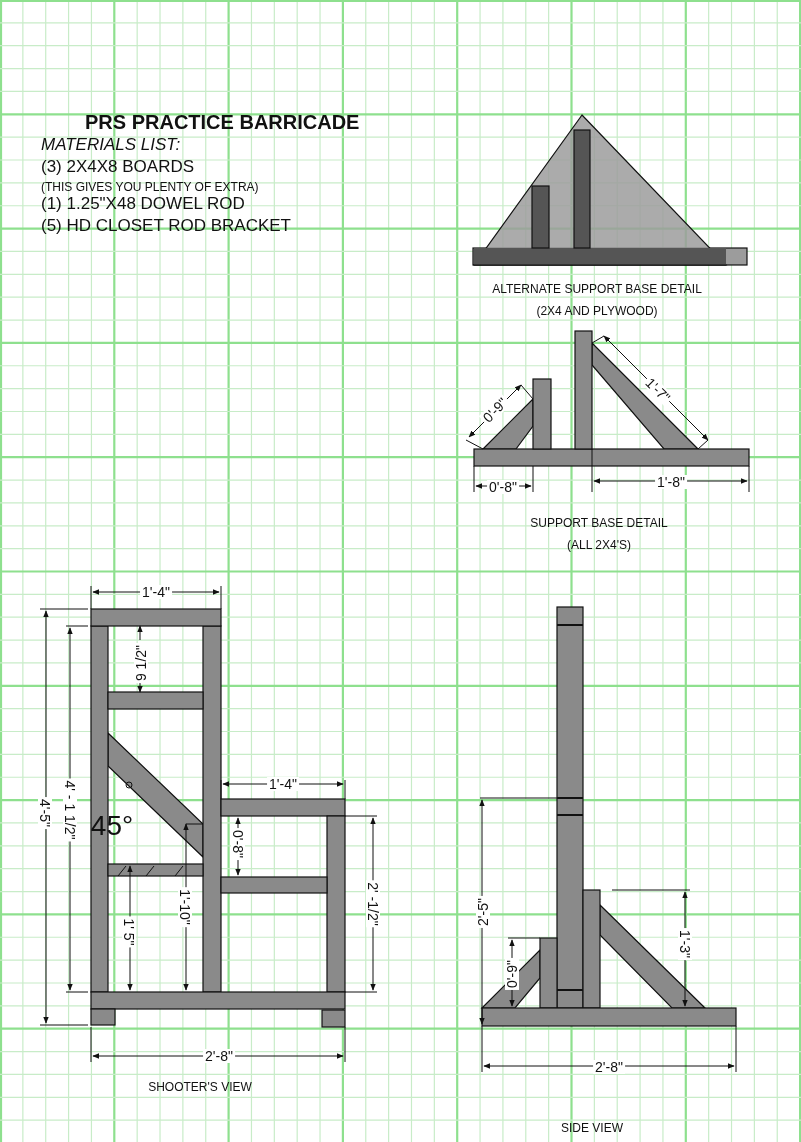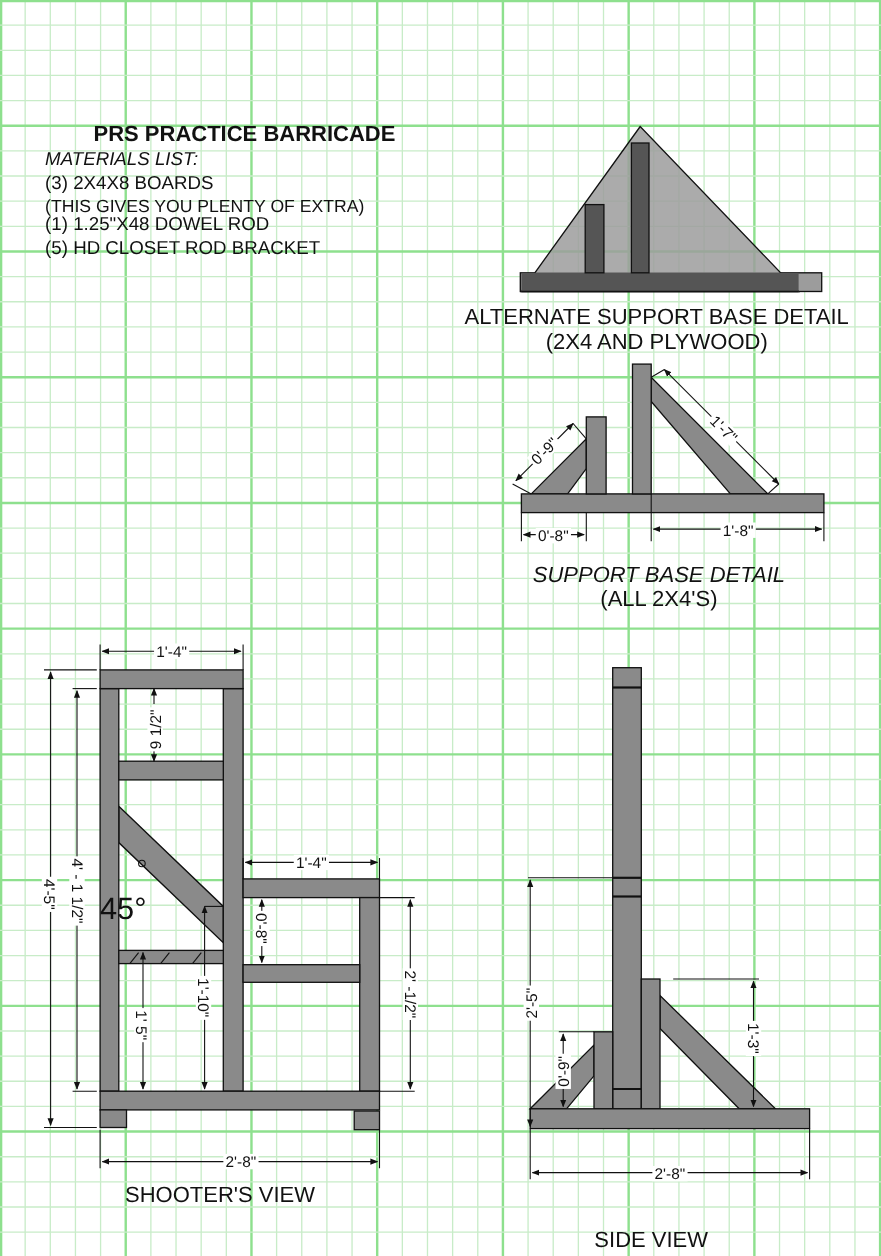--- a/index.html
+++ b/index.html
@@ -1,22 +1,22 @@
 <!DOCTYPE html>
 <html><head>
 <meta charset="utf-8">
 <style>
   html, body { margin: 0; padding: 0; background: #ffffff; }
   body { width: 801px; height: 1142px; overflow: hidden; position: relative; font-family: "Liberation Sans", sans-serif; }
   #canvas { position: absolute; left: 0; top: 0; width: 801px; height: 1142px; }
   .txt { position: absolute; color: #111; white-space: nowrap; font-family: "Liberation Sans", sans-serif; line-height: 1; }
   .title { font-weight: bold; font-size: 20px; margin-left: 44px; }
   .mat { font-size: 17px; }
-  .mat-small { font-size: 16px; }
-  .cap { font-size: 20px; text-align: center; }
+  .mat-small { font-size: 12px; }
+  .cap { font-size: 12px; text-align: center; }
   .dim { font-size: 14px; background: transparent; }
   .rot-cw { transform-origin: center center; transform: translate(-50%,-50%) rotate(90deg); }
   .rot-ccw { transform-origin: center center; transform: translate(-50%,-50%) rotate(-90deg); }
   .rot-a { transform-origin: center center; transform: translate(-50%,-50%) rotate(45deg); }
   .rot-b { transform-origin: center center; transform: translate(-50%,-50%) rotate(-45deg); }
   .ctr { transform: translate(-50%,-50%); }
   .bgw { background: #fff; padding: 0 2px; }
 </style>
 </head>
 <body>
@@ -224,21 +224,21 @@
 
 <div class="txt title" style="left:41px;top:112px;">PRS PRACTICE BARRICADE</div>
 <div class="txt mat" style="left:41px;top:136px;font-style:italic;">MATERIALS LIST:</div>
 <div class="txt mat" style="left:41px;top:158px;">(3) 2X4X8 BOARDS</div>
 <div class="txt mat-small" style="left:41px;top:181px;">(THIS GIVES YOU PLENTY OF EXTRA)</div>
 <div class="txt mat" style="left:41px;top:195px;">(1) 1.25"X48 DOWEL ROD</div>
 <div class="txt mat" style="left:41px;top:217px;">(5) HD CLOSET ROD BRACKET</div>
 
 <div class="txt cap ctr" style="left:597px;top:289px;">ALTERNATE SUPPORT BASE DETAIL</div>
 <div class="txt cap ctr" style="left:597px;top:311px;">(2X4 AND PLYWOOD)</div>
-<div class="txt cap ctr" style="left:599px;top:523px;font-style:italic;">SUPPORT BASE DETAIL</div>
+<div class="txt cap ctr" style="left:599px;top:523px;">SUPPORT BASE DETAIL</div>
 <div class="txt cap ctr" style="left:599px;top:545px;">(ALL 2X4'S)</div>
 <div class="txt cap ctr" style="left:200px;top:1063px;margin-top:24px;">SHOOTER'S VIEW</div>
 <div class="txt cap ctr" style="left:592px;top:1128px;">SIDE VIEW</div>
 
 <div class="txt dim rot-b bgw" style="left:495px;top:410px;">0'-9"</div>
 <div class="txt dim rot-a bgw" style="left:658px;top:390px;">1'-7"</div>
 <div class="txt dim ctr bgw" style="left:503px;top:487px;">0'-8"</div>
 <div class="txt dim ctr bgw" style="left:671px;top:482px;">1'-8"</div>
 
 <div class="txt dim ctr bgw" style="left:156px;top:592px;">1'-4"</div>

